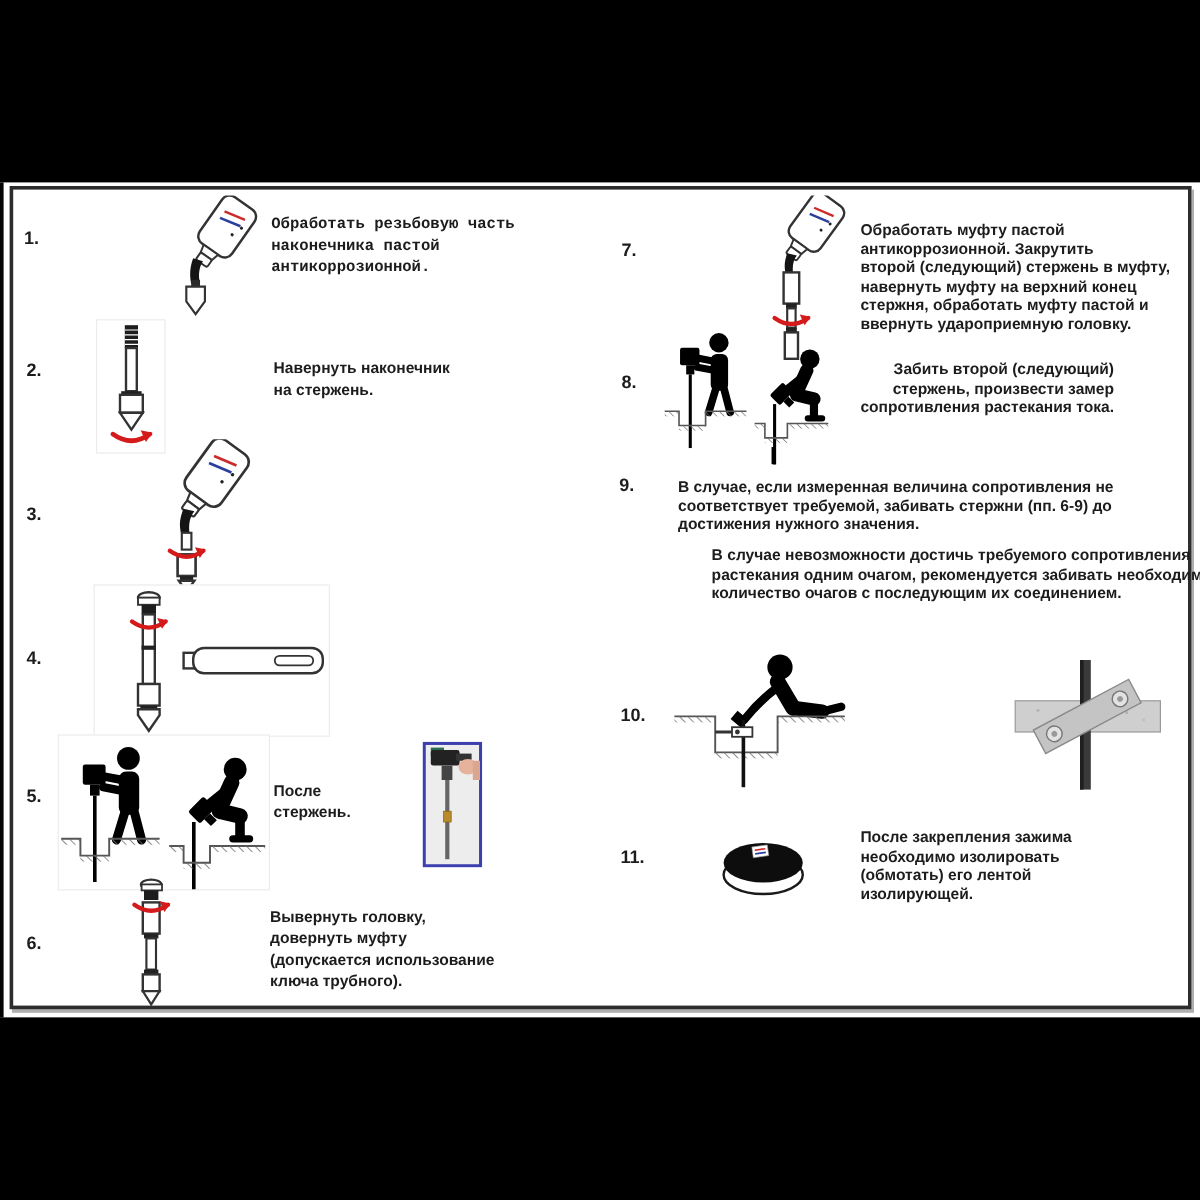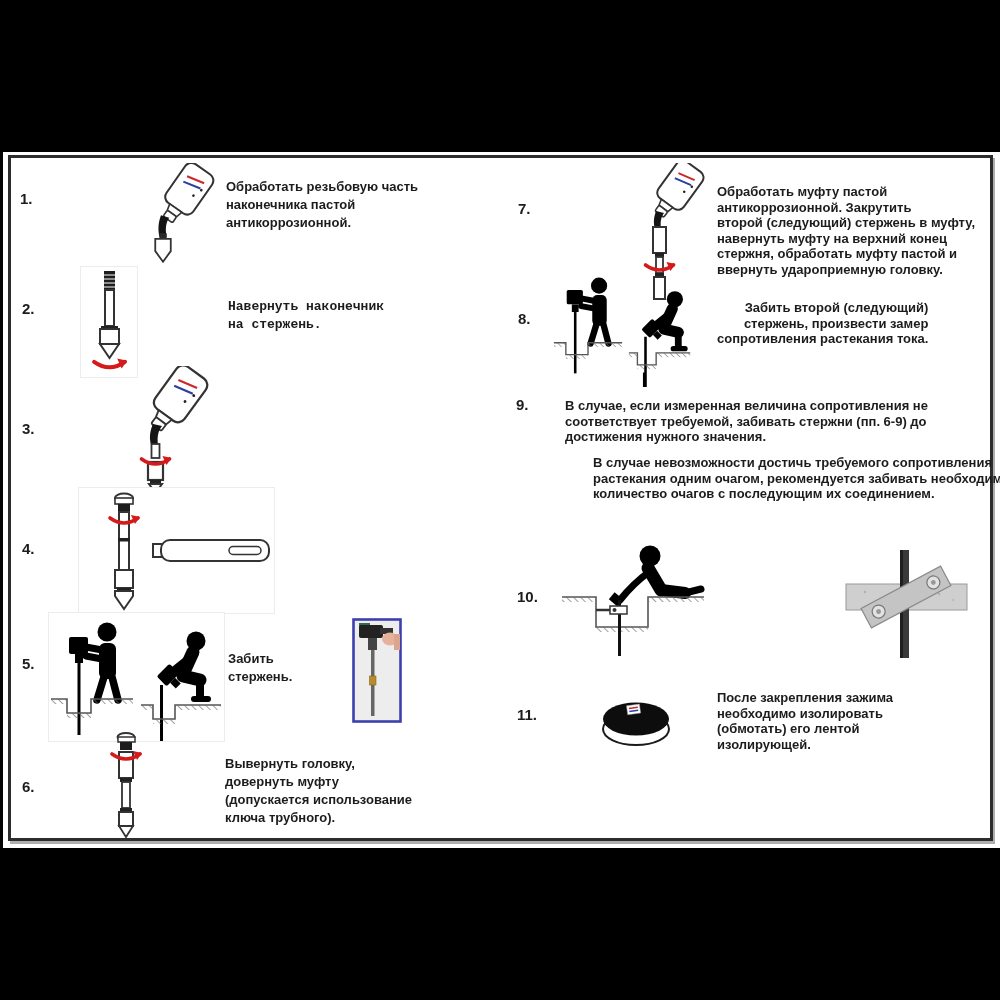--- a/index.html
+++ b/index.html
@@ -74,40 +74,40 @@
 
   <div class="num" style="left:20px;top:190px;">1.</div>
   <div class="illo" style="left:133px;top:163px;width:100px;height:102px;">
     <svg width="100" height="102" viewBox="0 0 100 125">
       <use href="#g-bottle" transform="translate(56,34) rotate(35)"></use>
       <path d="M23,64 C20,72 19,80 21,90 L30,90 C28,81 29,73 33,67 Z" fill="#141414"></path>
       <rect x="21" y="86" width="9" height="7" fill="#2a2a2a"></rect>
       <path d="M16,93 h19 v15 l-9.5,13 l-9.5,-13 z" fill="#fff" stroke="#333" stroke-width="2.2"></path>
     </svg>
   </div>
-  <div class="txt" style="left:226px;top:178px;">Обработать резьбовую часть
+  <div class="txt" style="left:226px;top:178px;font-family:Liberation Mono, monospace;">Обработать резьбовую часть
 наконечника пастой
 антикоррозионной.</div>
 
   <div class="num" style="left:22px;top:300px;">2.</div>
   <div class="illo panel" style="left:80px;top:266px;width:56px;height:110px;">
     <svg width="56" height="110" viewBox="0 0 56 110">
       <rect x="23" y="4" width="11" height="19" fill="#1d1d1d"></rect>
       <line x1="23" y1="8" x2="34" y2="8" stroke="#fff" stroke-width="1"></line>
       <line x1="23" y1="12" x2="34" y2="12" stroke="#fff" stroke-width="1"></line>
       <line x1="23" y1="16" x2="34" y2="16" stroke="#fff" stroke-width="1"></line>
       <line x1="23" y1="20" x2="34" y2="20" stroke="#fff" stroke-width="1"></line>
       <rect x="24" y="23" width="9" height="36" fill="#fff" stroke="#333" stroke-width="2"></rect>
       <rect x="20" y="59" width="17" height="3" fill="#222"></rect>
       <rect x="19" y="62" width="19" height="15" fill="#fff" stroke="#333" stroke-width="2"></rect>
       <path d="M19,77 h19 l-9.5,14 z" fill="#fff" stroke="#333" stroke-width="2"></path>
       <use href="#g-rot" transform="translate(28.5,97) scale(1.1)"></use>
     </svg>
   </div>
-  <div class="txt" style="left:228px;top:298px;font-family:Liberation Mono, monospace;">Навернуть наконечник
+  <div class="txt" style="left:228px;top:298px;">Навернуть наконечник
 на стержень.</div>
 
   <div class="num" style="left:22px;top:420px;">3.</div>
   <div class="illo" style="left:116px;top:366px;width:112px;height:128px;">
     <svg width="112" height="128" viewBox="0 0 110 128">
       <use href="#g-bottle" transform="translate(62,30) rotate(36) scale(0.9)"></use>
       <path d="M36,58 C33,65 32,71 34,79 L41,79 C40,71 41,65 45,60 Z" fill="#141414"></path>
       <rect x="34.5" y="78" width="8" height="14" fill="#fff" stroke="#333" stroke-width="1.8"></rect>
       <rect x="31" y="96" width="15" height="18" fill="#fff" stroke="#333" stroke-width="2.2"></rect>
       <rect x="33" y="114" width="11" height="4" fill="#222"></rect>
@@ -142,21 +142,21 @@
       <rect x="2" y="86" width="16" height="5" fill="url(#hatch)"></rect>
       <rect x="42" y="86" width="42" height="5" fill="url(#hatch)"></rect>
       <rect x="18" y="100" width="24" height="5" fill="url(#hatch)"></rect>
       <use href="#g-person-kneel" transform="translate(95,14)"></use>
       <path d="M92,92 H104 V106 H126 V92 H172" fill="none" stroke="#555" stroke-width="1.6"></path>
       <rect x="92" y="92" width="12" height="5" fill="url(#hatch)"></rect>
       <rect x="126" y="92" width="46" height="5" fill="url(#hatch)"></rect>
       <rect x="104" y="106" width="22" height="5" fill="url(#hatch)"></rect>
     </svg>
   </div>
-  <div class="txt" style="left:228px;top:650px;">Забить
+  <div class="txt" style="left:228px;top:650px;">После
 стержень.</div>
   <div class="illo" style="left:352px;top:618px;width:50px;height:105px;">
     <svg width="50" height="105" viewBox="0 0 50 105">
       <rect x="1.5" y="1.5" width="47" height="102" fill="#ededed" stroke="#3d3fae" stroke-width="2.6"></rect>
       <rect x="7" y="5" width="11" height="7" fill="#2e6b52"></rect>
       <rect x="7" y="7" width="24" height="13" rx="2" fill="#222"></rect>
       <rect x="28" y="10" width="13" height="6" fill="#333"></rect>
       <ellipse cx="38" cy="21" rx="8" ry="6.5" fill="#e6b29b"></ellipse>
       <rect x="42" y="16" width="6" height="16" fill="#dba68f"></rect>
       <rect x="16" y="20" width="9" height="12" fill="#444"></rect>

